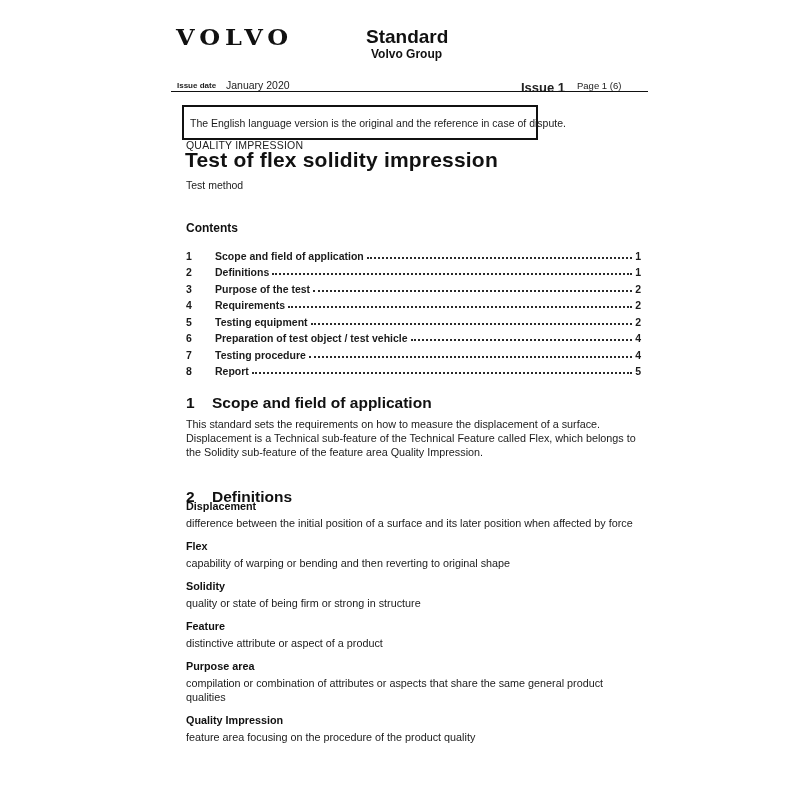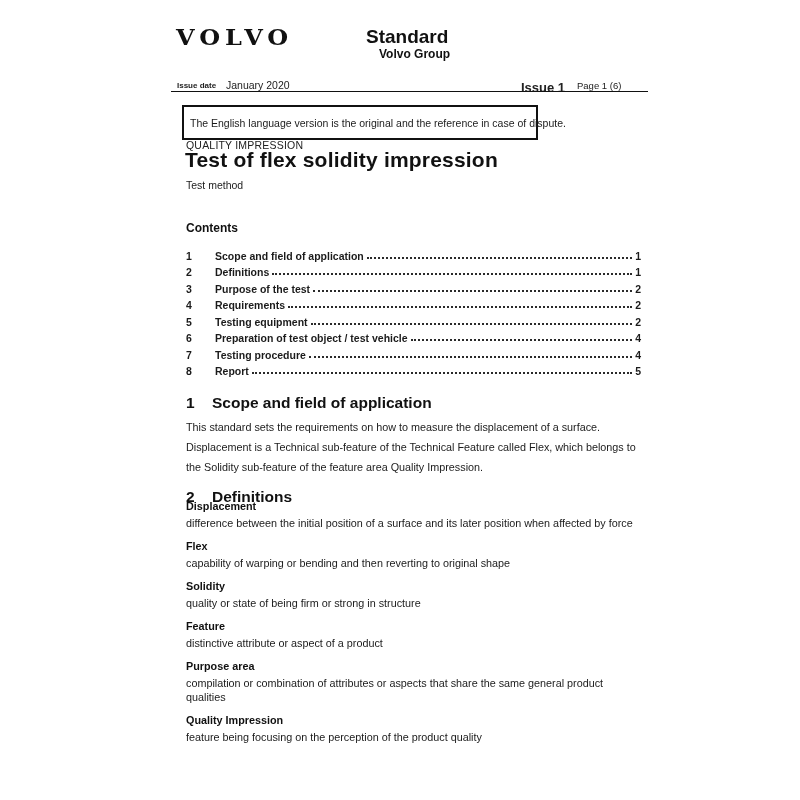--- a/index.html
+++ b/index.html
@@ -20,21 +20,21 @@
     font-family: "DejaVu Serif", serif;
     font-weight: bold; font-size: 24px; letter-spacing: 5px;
     color: #111; transform: scaleY(0.92); transform-origin: top left;
     white-space: nowrap;
   }
   .doc-type {
     position: absolute; left: 196px; top: 26px;
     font-weight: bold; font-size: 19px; color: #111;
   }
   .org {
-    position: absolute; left: 209px; top: 47px;
+    position: absolute; left: 201px; top: 47px;
     font-weight: bold; font-size: 12px; color: #111;
   }
   .doc-number {
     position: absolute; left: 334px; top: 26px;
     font-weight: bold; font-size: 19px; color: #111; white-space: nowrap;
   }
   .issue-date-label { position: absolute; left: 7px;  top: 81px; font-size: 8px;  font-weight: bold; color: #222; }
   .issue-date       { position: absolute; left: 56px; top: 79px; font-size: 10.5px; color: #1b1b1b; }
   .issue-label      { position: absolute; left: 351px; top: 80px; font-size: 13px; font-weight: bold; color: #222; text-align: center; }
   .page-label       { position: absolute; left: 407px; top: 80px; font-size: 9.5px; color: #222; }
@@ -61,21 +61,21 @@
   .toc-num   { width: 29px; flex: 0 0 29px; }
   .toc-title { white-space: nowrap; }
   .toc-leader { flex: 1 1 auto; border-bottom: 2px dotted #2a2a2a; margin: 0 3px 3px 3px; min-width: 10px; }
   .toc-page  { flex: 0 0 auto; }
   
   .section-heading { position: absolute; left: 16px; font-size: 15.5px; font-weight: bold; color: #111; white-space: nowrap; }
   .section-heading .sec-num { display: inline-block; width: 26px; }
   .sec1-heading { top: 394px; }
   .sec1-body {
     position: absolute; left: 16px; top: 417px; width: 455px;
-    font-size: 10.8px; line-height: 20px; color: #1b1b1b;
+    font-size: 10.8px; line-height: 14px; color: #1b1b1b;
     text-align: left;
   }
   .sec2-heading { top: 488px; }
   .definitions { position: absolute; left: 16px; top: 499px; width: 455px; }
   .def-pair { margin-bottom: 9px; }
   .def-term { font-size: 10.8px; font-weight: bold; color: #111; line-height: 14px; margin-bottom: 3px; }
   .def-text { font-size: 10.8px; color: #1b1b1b; line-height: 14px; }
 </style>
 </head>
 <body>
@@ -177,17 +177,17 @@
     <div class="def-pair">
       <div class="def-term">Feature</div>
       <div class="def-text">distinctive attribute or aspect of a product</div>
     </div>
     <div class="def-pair">
       <div class="def-term">Purpose area</div>
       <div class="def-text">compilation or combination of attributes or aspects that share the same general product qualities</div>
     </div>
     <div class="def-pair">
       <div class="def-term">Quality Impression</div>
-      <div class="def-text">feature being focusing on the perception of the product quality</div>
+      <div class="def-text">feature area focusing on the procedure of the product quality</div>
     </div>
   </div>
 
 </div>
 
 </body></html>

